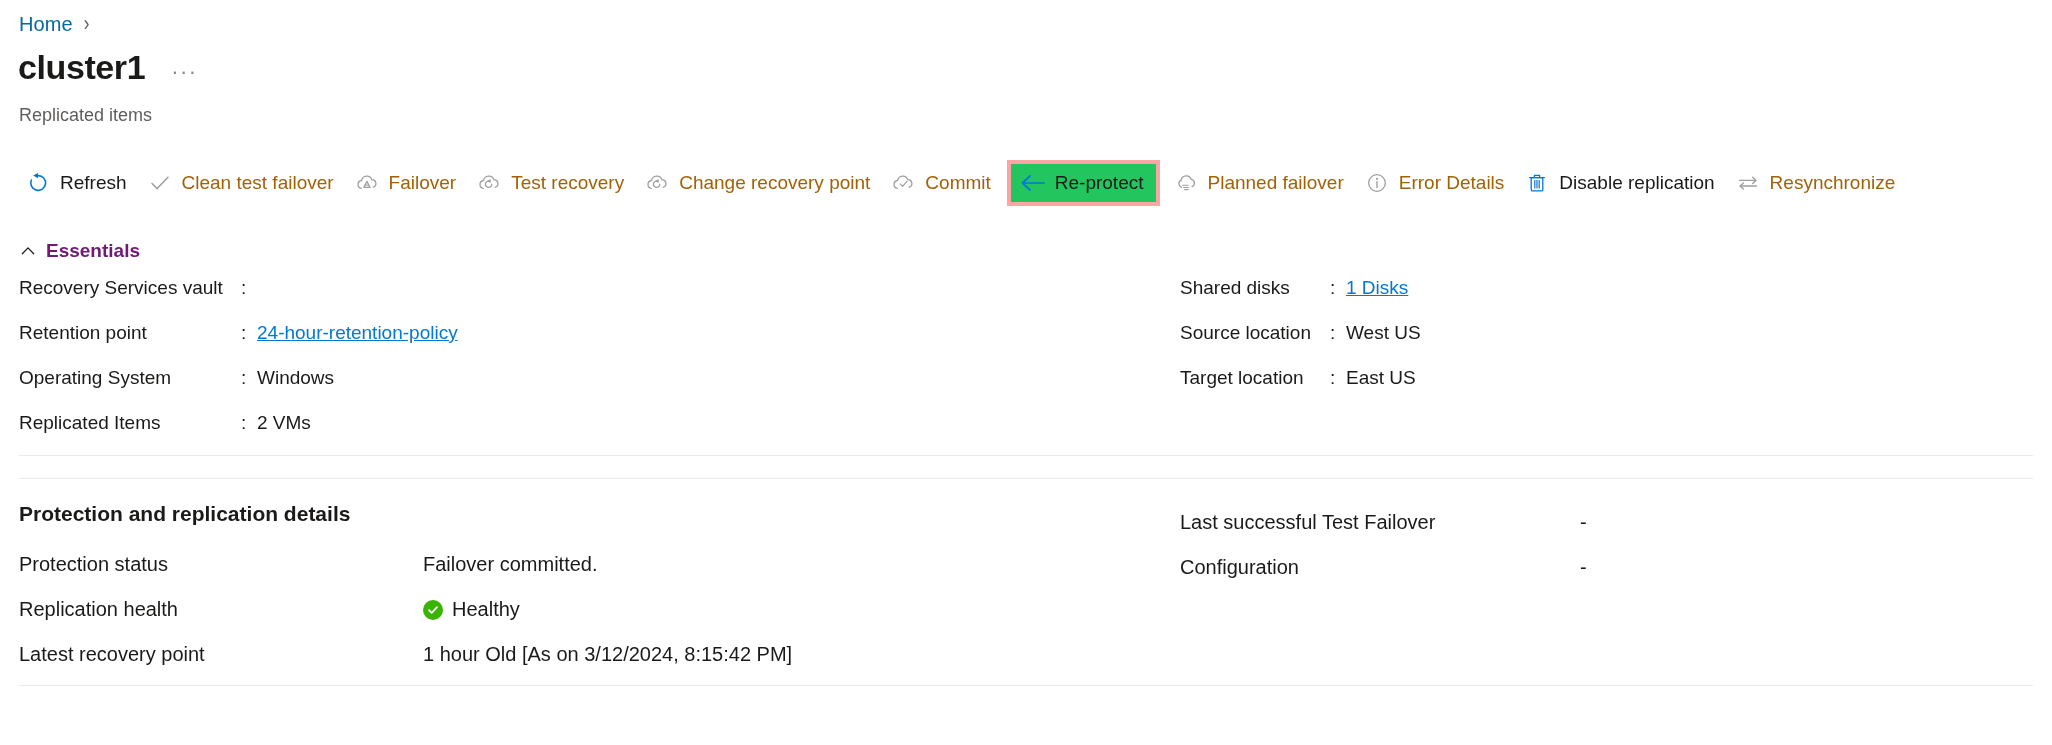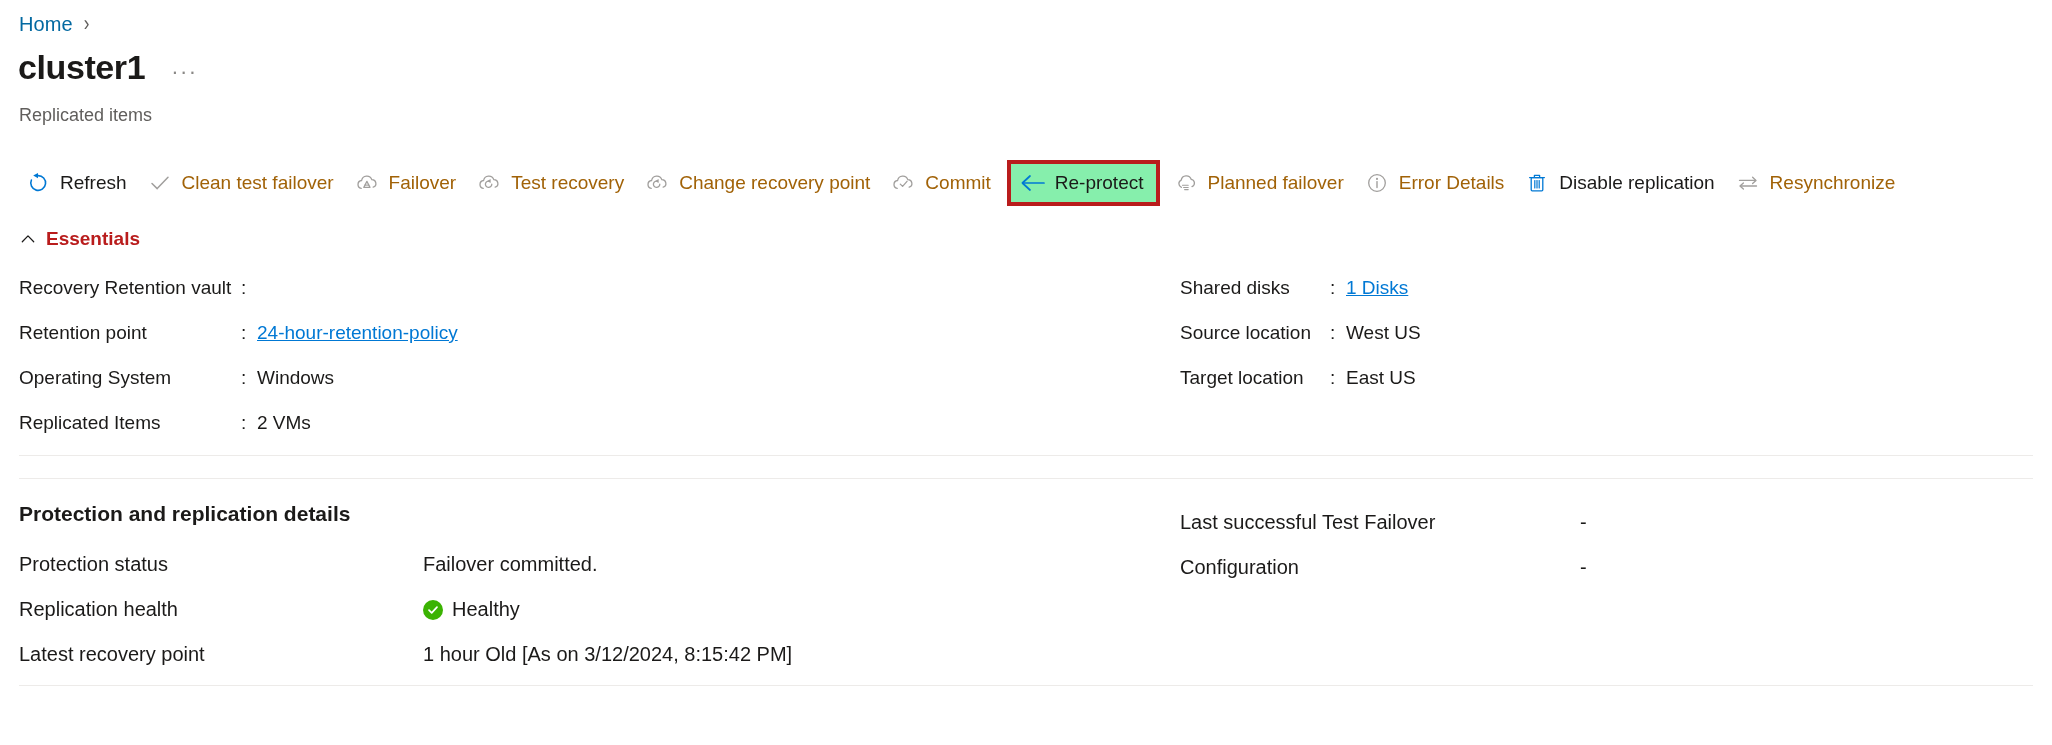--- a/index.html
+++ b/index.html
@@ -97,36 +97,36 @@
     display: inline-flex;
     align-items: center; justify-content: center;
     margin-right: 8px;
     flex: none;
   }
   .tb-ico svg { display: block; }
   .tb-label { line-height: 24px; }
 
   
   .tb-item.highlighted {
-    border: 4px solid #b91c1c;
-    background: #86efac;
+    border: 4px solid #fca5a5;
+    background: #22c55e;
     padding: 0 12px 0 8px;
     margin-right: 6px;
     margin-left: 3px;
     height: 46px;
   }
 
   
   .essentials-head {
     position: absolute;
-    left: 19px; top: 228px;
+    left: 19px; top: 240px;
     display: flex; align-items: center;
     font-size: 19px;
     font-weight: 600;
-    color: #b91c1c;
+    color: #701a75;
     cursor: pointer;
   }
   .chev {
     width: 18px; height: 18px;
     margin-right: 9px;
     display: inline-flex; align-items: center; justify-content: center;
   }
 
   .ess-left {
     position: absolute;
@@ -355,21 +355,21 @@
     <span class="chev">
       <svg width="16" height="16" viewBox="0 0 16 16">
         <path d="M2.3 10.8 L8 4.9 L13.7 10.8" fill="none" stroke="#1b1a19" stroke-width="1.25" stroke-linecap="round" stroke-linejoin="round"></path>
       </svg>
     </span>
     <span>Essentials</span>
   </div>
 
   <div class="ess-left">
     <div class="ess-row">
-      <span class="ess-key">Recovery Retention vault</span>
+      <span class="ess-key">Recovery Services vault</span>
       <span class="ess-colon">:</span>
       <span class="ess-val"></span>
     </div>
     <div class="ess-row">
       <span class="ess-key">Retention point</span>
       <span class="ess-colon">:</span>
       <span class="ess-val ess-link">24-hour-retention-policy</span>
     </div>
     <div class="ess-row">
       <span class="ess-key">Operating System</span>

